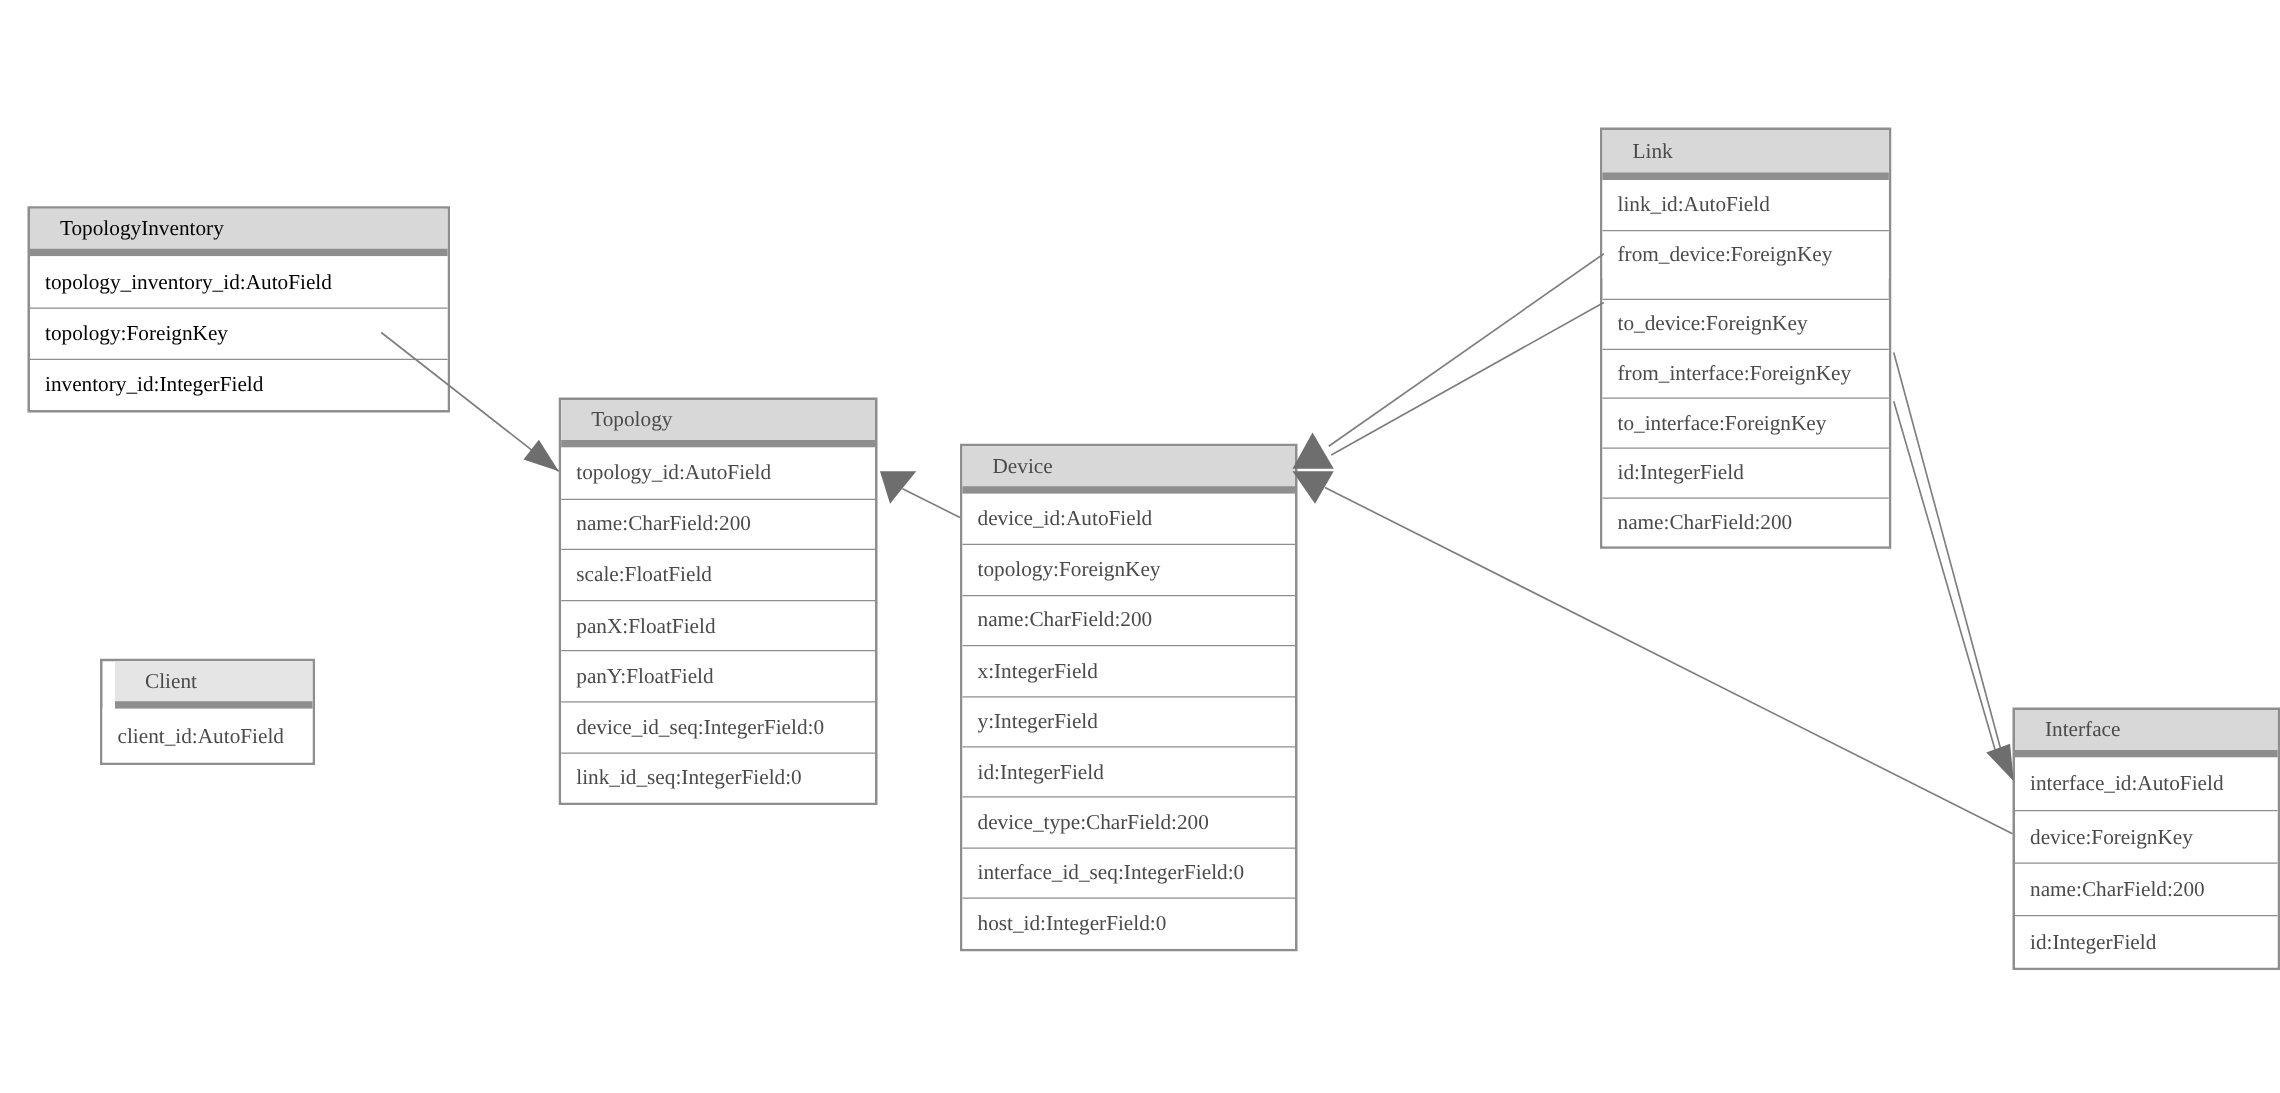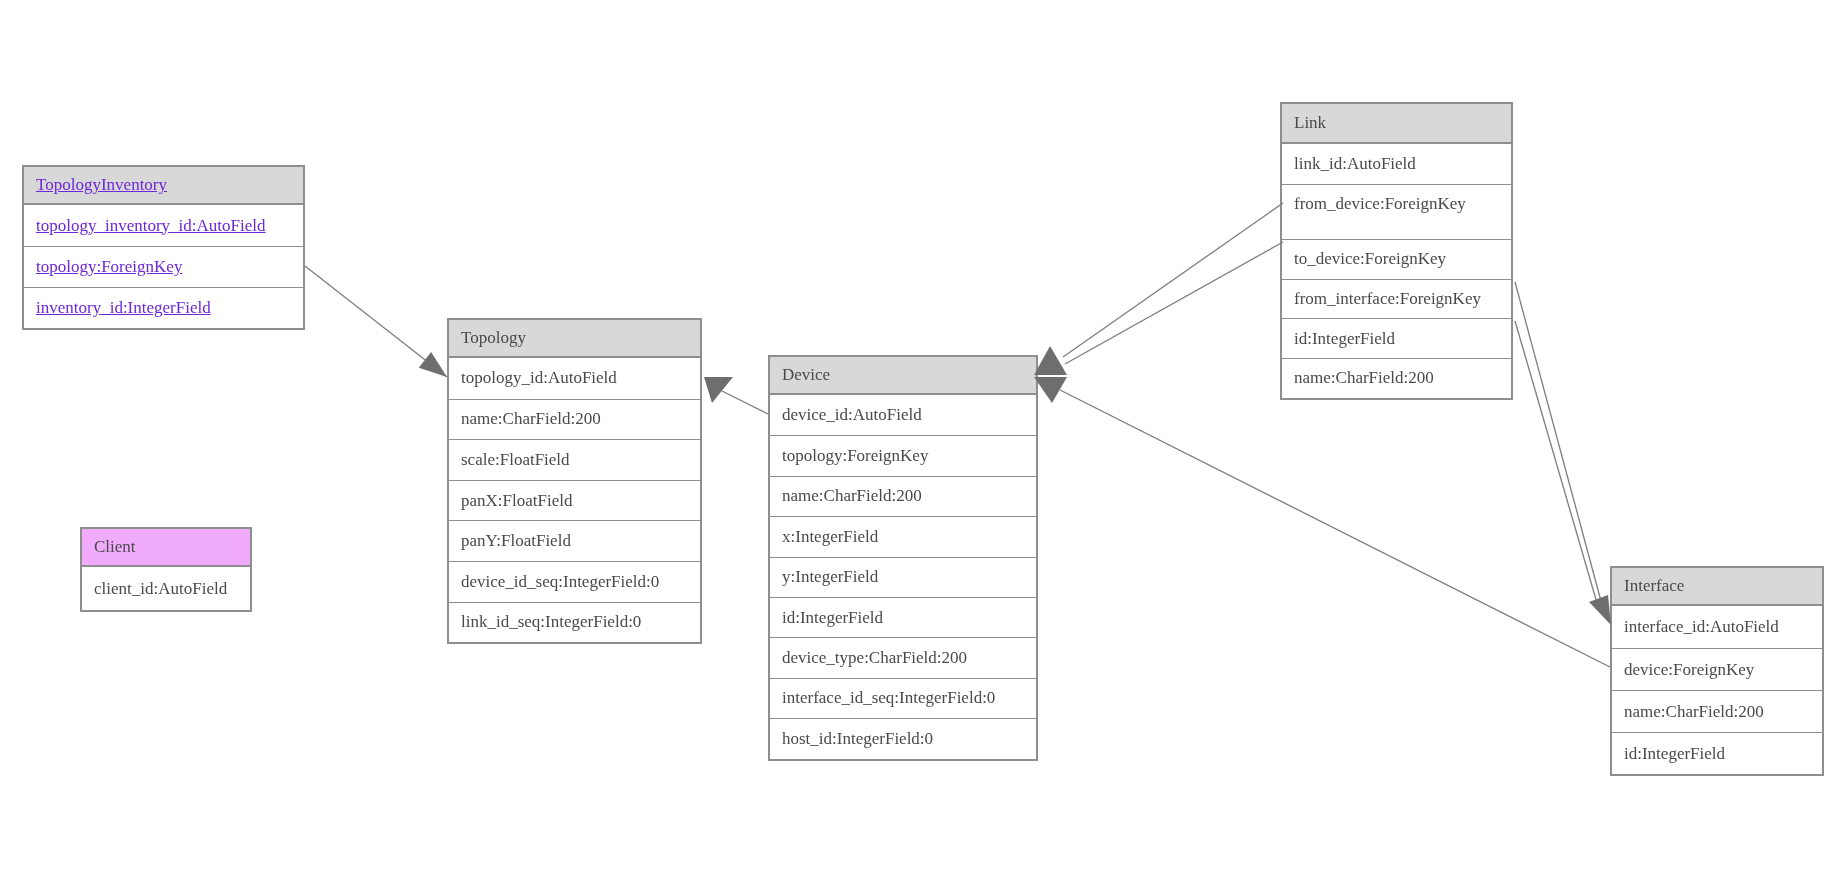--- a/index.html
+++ b/index.html
@@ -22,80 +22,81 @@
     position: absolute;
     box-sizing: border-box;
     border: 2px solid #8e8e8e;
     background: #ffffff;
     color: #4a4a4a;
     font-size: 17px;
   }
   .entity-header {
     box-sizing: border-box;
     background: #d8d8d8;
-    border-bottom: 2px solid #4d7c0f;
+    border-bottom: 6px solid #4d7c0f;
     display: flex;
     align-items: center;
-    padding-left: 12px;
+    padding-left: 24px;
   }
   .entity-row {
     box-sizing: border-box;
     border-top: 1.5px solid #8e8e8e;
     display: flex;
     align-items: center;
     padding-left: 12px;
     background: #ffffff;
     white-space: nowrap;
     overflow: hidden;
   }
   .entity-row.first { border-top: none; }
 </style>
 </head>
 <body>
 
 <div id="canvas" style="width: 1824px; height: 874px; background: rgb(255, 255, 255);">
   <div id="entities">
-      <div class="entity" style="left: 22px; top: 165px; width: 283px; border-color: rgb(142, 142, 142); color: #6d28d9; text-decoration: underline;">
+      <div class="entity" style="left: 22px; top: 165px; width: 338px; border-color: rgb(142, 142, 142); color: #000000;">
         <div class="entity-header" style="height: 38px; background: rgb(216, 216, 216); border-bottom-color: rgb(142, 142, 142);">TopologyInventory</div>
         <div class="entity-row first" style="height: 41px; border-top-color: rgb(142, 142, 142);">topology_inventory_id:AutoField</div>
         <div class="entity-row" style="height: 41px; border-top-color: rgb(142, 142, 142);">topology:ForeignKey</div>
         <div class="entity-row" style="height: 41px; border-top-color: rgb(142, 142, 142);">inventory_id:IntegerField</div>
       </div>
       <div class="entity" style="left: 447px; top: 318px; width: 255px; border-color: rgb(142, 142, 142); color: rgb(74, 74, 74);">
         <div class="entity-header" style="height: 38px; background: rgb(216, 216, 216); border-bottom-color: rgb(142, 142, 142);">Topology</div>
         <div class="entity-row first" style="height: 40.6px; border-top-color: rgb(142, 142, 142);">topology_id:AutoField</div>
         <div class="entity-row" style="height: 40.6px; border-top-color: rgb(142, 142, 142);">name:CharField:200</div>
         <div class="entity-row" style="height: 40.6px; border-top-color: rgb(142, 142, 142);">scale:FloatField</div>
         <div class="entity-row" style="height: 40.6px; border-top-color: rgb(142, 142, 142);">panX:FloatField</div>
         <div class="entity-row" style="height: 40.6px; border-top-color: rgb(142, 142, 142);">panY:FloatField</div>
         <div class="entity-row" style="height: 40.6px; border-top-color: rgb(142, 142, 142);">device_id_seq:IntegerField:0</div>
         <div class="entity-row" style="height: 40.6px; border-top-color: rgb(142, 142, 142);">link_id_seq:IntegerField:0</div>
       </div>
       <div class="entity" style="left: 80px; top: 527px; width: 172px; border-color: rgb(142, 142, 142); color: rgb(74, 74, 74);">
-        <div class="entity-header" style="height: 38px; background: #f0abfc; border-bottom-color: rgb(142, 142, 142);">Client</div>
+        <div class="entity-header" style="height: 38px; background: #e5e5e5; border-bottom-color: rgb(142, 142, 142); margin-left: 10px;">Client</div>
         <div class="entity-row first" style="height: 43px; border-top-color: rgb(142, 142, 142);">client_id:AutoField</div>
       </div>
       <div class="entity" style="left: 768px; top: 315px; width: 270px; border-color: rgb(142, 142, 142); color: rgb(74, 74, 74); margin-top: 40px;">
         <div class="entity-header" style="height: 38px; background: rgb(216, 216, 216); border-bottom-color: rgb(142, 142, 142);">Device</div>
         <div class="entity-row first" style="height: 40.4px; border-top-color: rgb(142, 142, 142);">device_id:AutoField</div>
         <div class="entity-row" style="height: 40.4px; border-top-color: rgb(142, 142, 142);">topology:ForeignKey</div>
         <div class="entity-row" style="height: 40.4px; border-top-color: rgb(142, 142, 142);">name:CharField:200</div>
         <div class="entity-row" style="height: 40.4px; border-top-color: rgb(142, 142, 142);">x:IntegerField</div>
         <div class="entity-row" style="height: 40.4px; border-top-color: rgb(142, 142, 142);">y:IntegerField</div>
         <div class="entity-row" style="height: 40.4px; border-top-color: rgb(142, 142, 142);">id:IntegerField</div>
         <div class="entity-row" style="height: 40.4px; border-top-color: rgb(142, 142, 142);">device_type:CharField:200</div>
         <div class="entity-row" style="height: 40.4px; border-top-color: rgb(142, 142, 142);">interface_id_seq:IntegerField:0</div>
         <div class="entity-row" style="height: 40.4px; border-top-color: rgb(142, 142, 142);">host_id:IntegerField:0</div>
       </div>
       <div class="entity" style="left: 1280px; top: 102px; width: 233px; border-color: rgb(142, 142, 142); color: rgb(74, 74, 74);">
         <div class="entity-header" style="height: 40px; background: rgb(216, 216, 216); border-bottom-color: rgb(142, 142, 142);">Link</div>
         <div class="entity-row first" style="height: 39.6px; border-top-color: rgb(142, 142, 142);">link_id:AutoField</div>
         <div class="entity-row" style="height: 39.6px; border-top-color: rgb(142, 142, 142);">from_device:ForeignKey</div>
         <div class="entity-row" style="height: 39.6px; border-top-color: rgb(142, 142, 142); margin-top: 16px;">to_device:ForeignKey</div>
         <div class="entity-row" style="height: 39.6px; border-top-color: rgb(142, 142, 142);">from_interface:ForeignKey</div>
+        <div class="entity-row" style="height: 39.6px; border-top-color: rgb(142, 142, 142);">to_interface:ForeignKey</div>
         <div class="entity-row" style="height: 39.6px; border-top-color: rgb(142, 142, 142);">id:IntegerField</div>
         <div class="entity-row" style="height: 39.6px; border-top-color: rgb(142, 142, 142);">name:CharField:200</div>
       </div>
       <div class="entity" style="left: 1610px; top: 566px; width: 214px; border-color: rgb(142, 142, 142); color: rgb(74, 74, 74);">
         <div class="entity-header" style="height: 38px; background: rgb(216, 216, 216); border-bottom-color: rgb(142, 142, 142);">Interface</div>
         <div class="entity-row first" style="height: 42px; border-top-color: rgb(142, 142, 142);">interface_id:AutoField</div>
         <div class="entity-row" style="height: 42px; border-top-color: rgb(142, 142, 142);">device:ForeignKey</div>
         <div class="entity-row" style="height: 42px; border-top-color: rgb(142, 142, 142);">name:CharField:200</div>
         <div class="entity-row" style="height: 42px; border-top-color: rgb(142, 142, 142);">id:IntegerField</div>
       </div>

